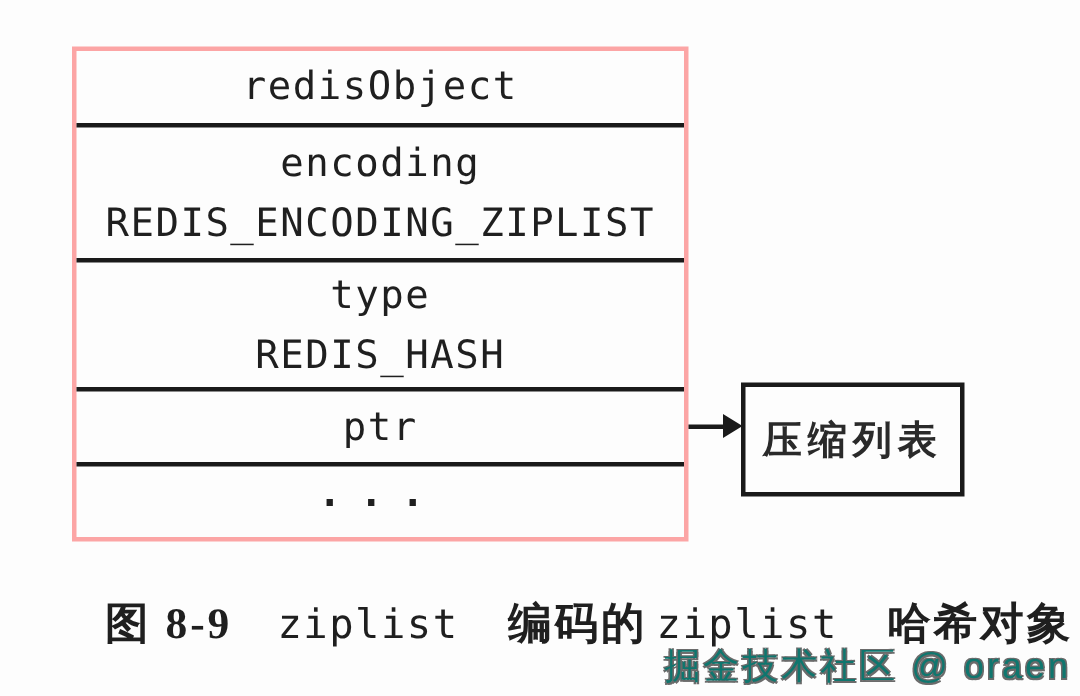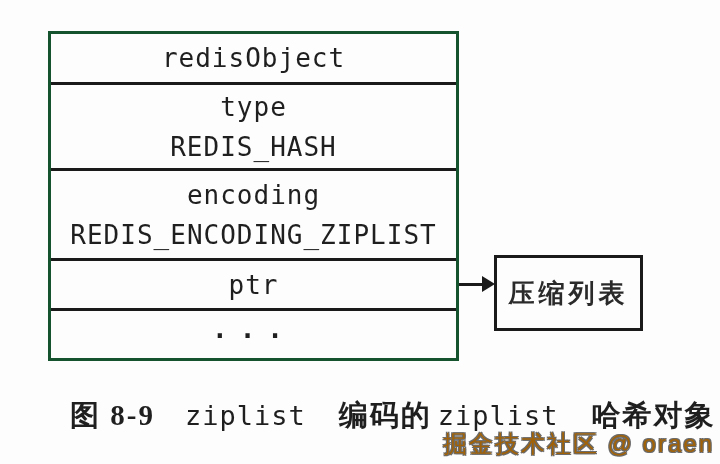--- a/index.html
+++ b/index.html
@@ -14,21 +14,21 @@
     background: #fdfdfd;
     overflow: hidden;
   }
   
   .struct-table {
     position: absolute;
     left: 48px;
     top: 31px;
     width: 411px;
     height: 330px;
-    border: 3px solid #14532d;
+    border: 3px solid #fca5a5;
     box-sizing: border-box;
     display: flex;
     flex-direction: column;
     background: #fdfdfd;
   }
   .struct-row {
     box-sizing: border-box;
     display: flex;
     flex-direction: column;
     align-items: center;
@@ -116,45 +116,45 @@
     letter-spacing: 1px;
     margin: 0 6px;
   }
   
   .watermark {
     position: absolute;
     right: 6px;
     bottom: 4px;
     font-size: 24px;
     letter-spacing: 2px;
-    color: #a16207;
+    color: #0f766e;
     text-shadow:
       1px 1px 0 #6b6b6b,
       -1px -1px 0 #6b6b6b,
       1px -1px 0 #6b6b6b,
       -1px 1px 0 #6b6b6b;
     white-space: nowrap;
   }
 </style>
 </head>
 <body>
 
 <div class="page">
 
   <div class="struct-table">
     <div class="struct-row row-1">
       <span>redisObject</span>
     </div>
+    <div class="struct-row row-3">
+      <span>encoding</span>
+      <span>REDIS_ENCODING_ZIPLIST</span>
+    </div>
     <div class="struct-row row-2">
       <span>type</span>
       <span>REDIS_HASH</span>
-    </div>
-    <div class="struct-row row-3">
-      <span>encoding</span>
-      <span>REDIS_ENCODING_ZIPLIST</span>
     </div>
     <div class="struct-row row-4">
       <span>ptr</span>
     </div>
     <div class="struct-row row-5">
       <span class="ellipsis-line">...</span>
     </div>
   </div>
 
   <div class="arrow-line"></div>

